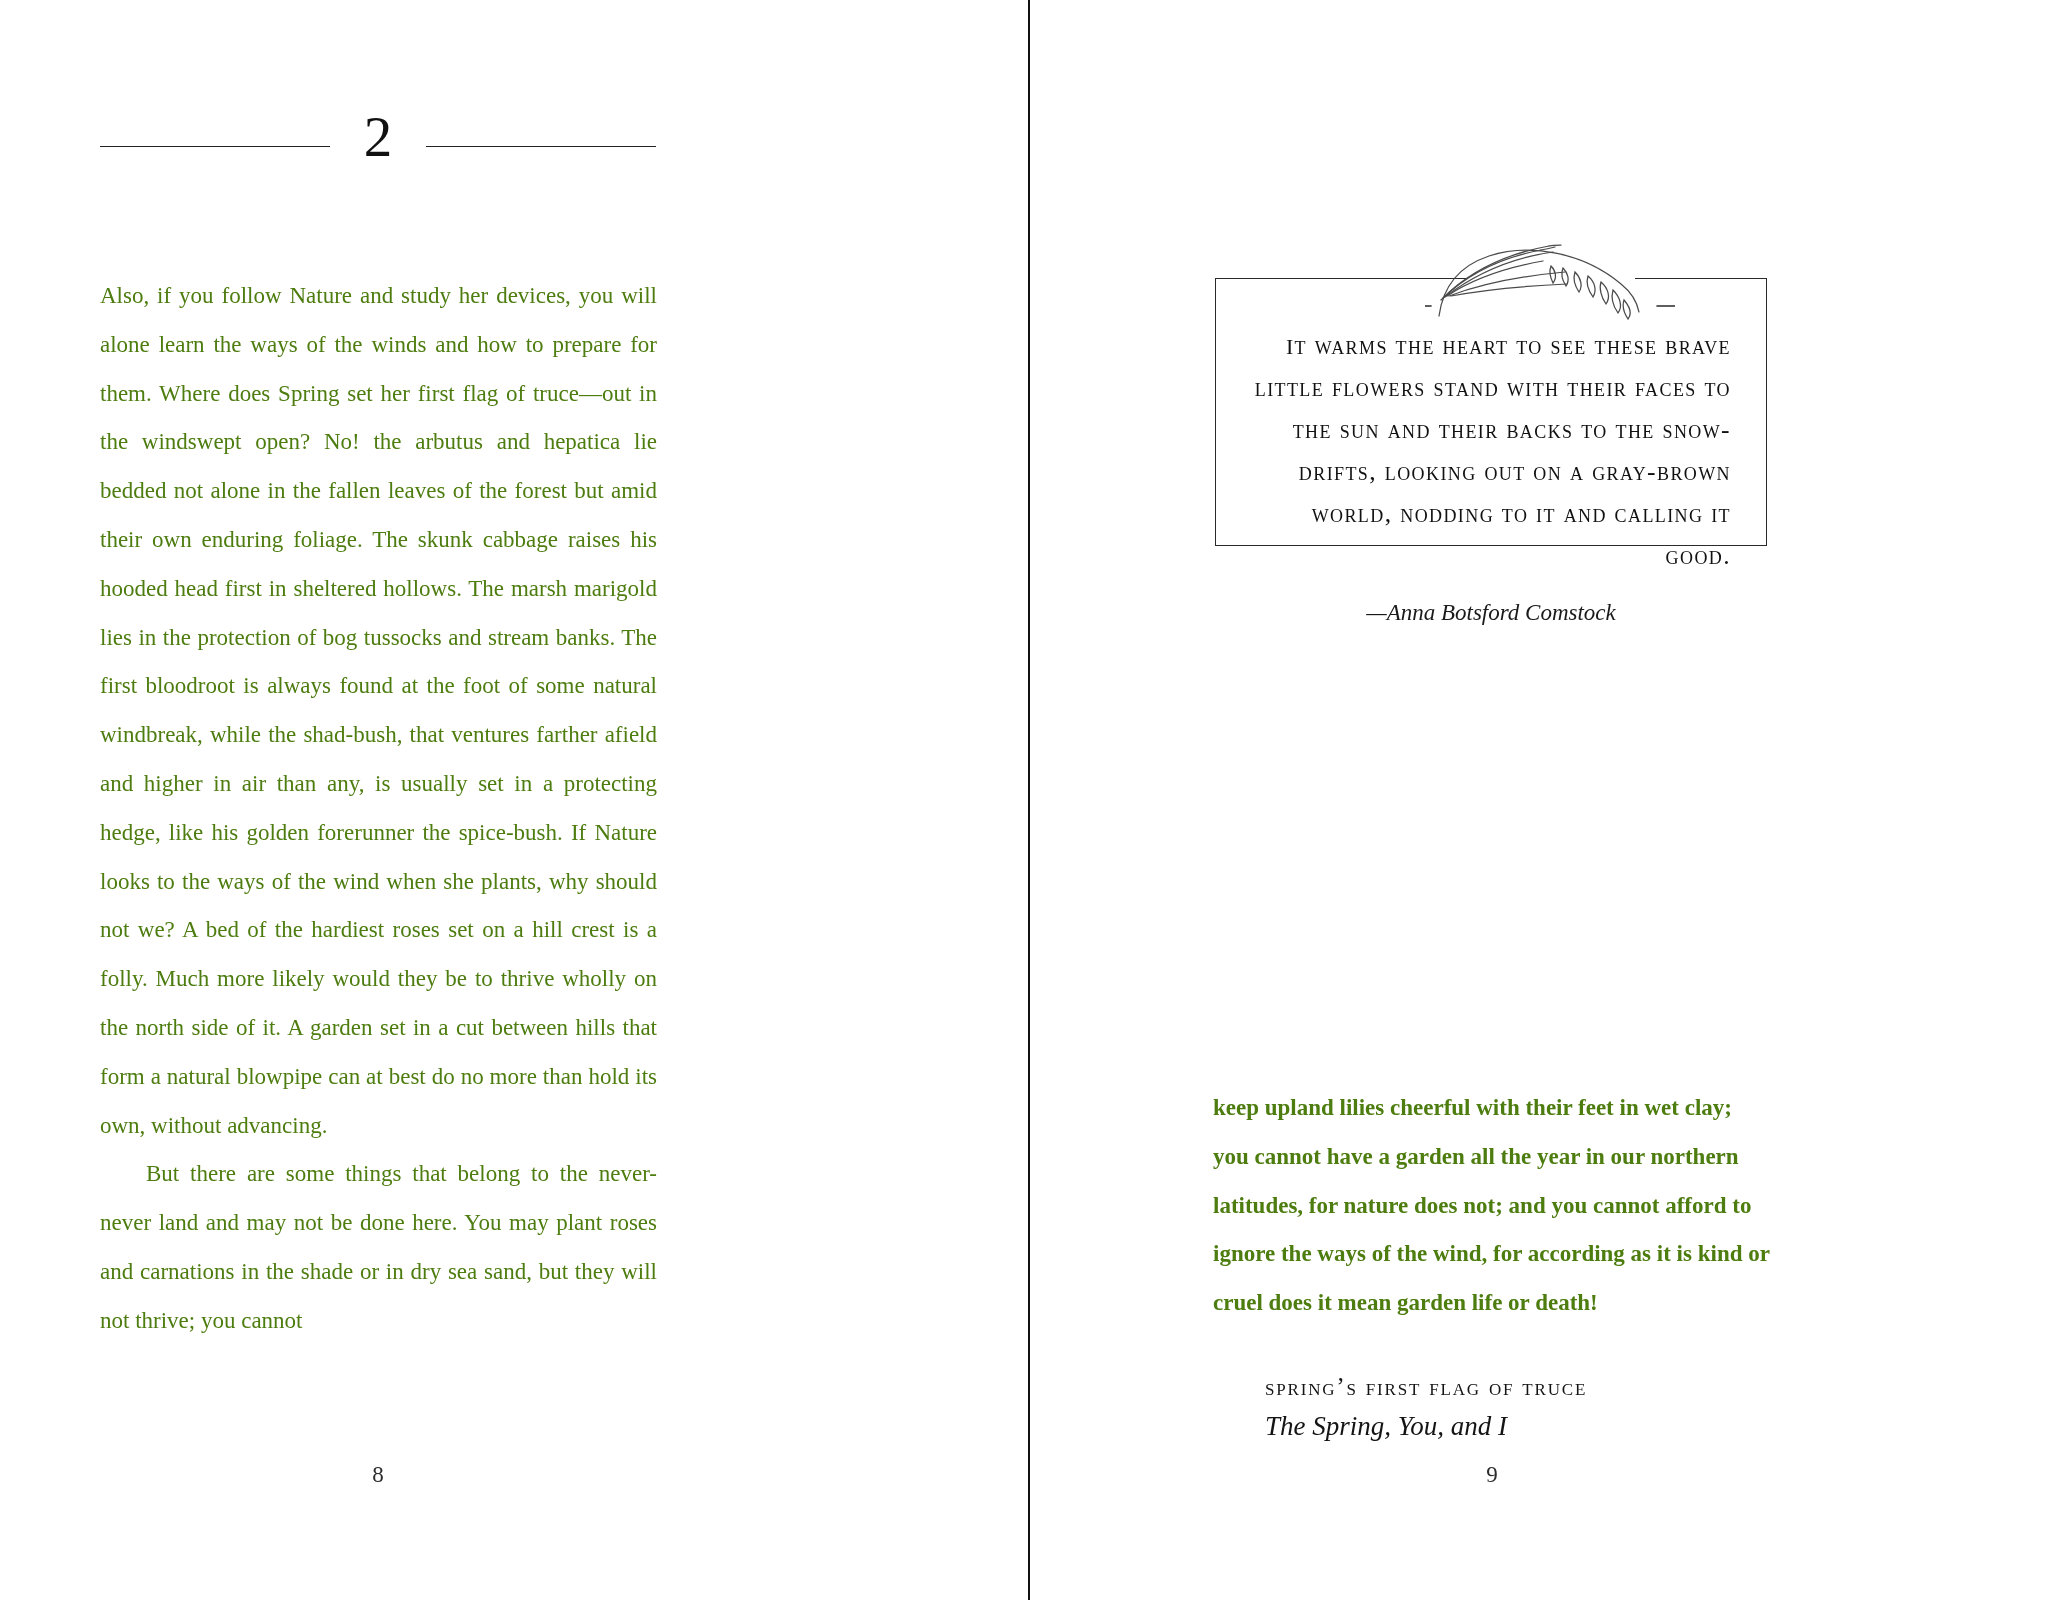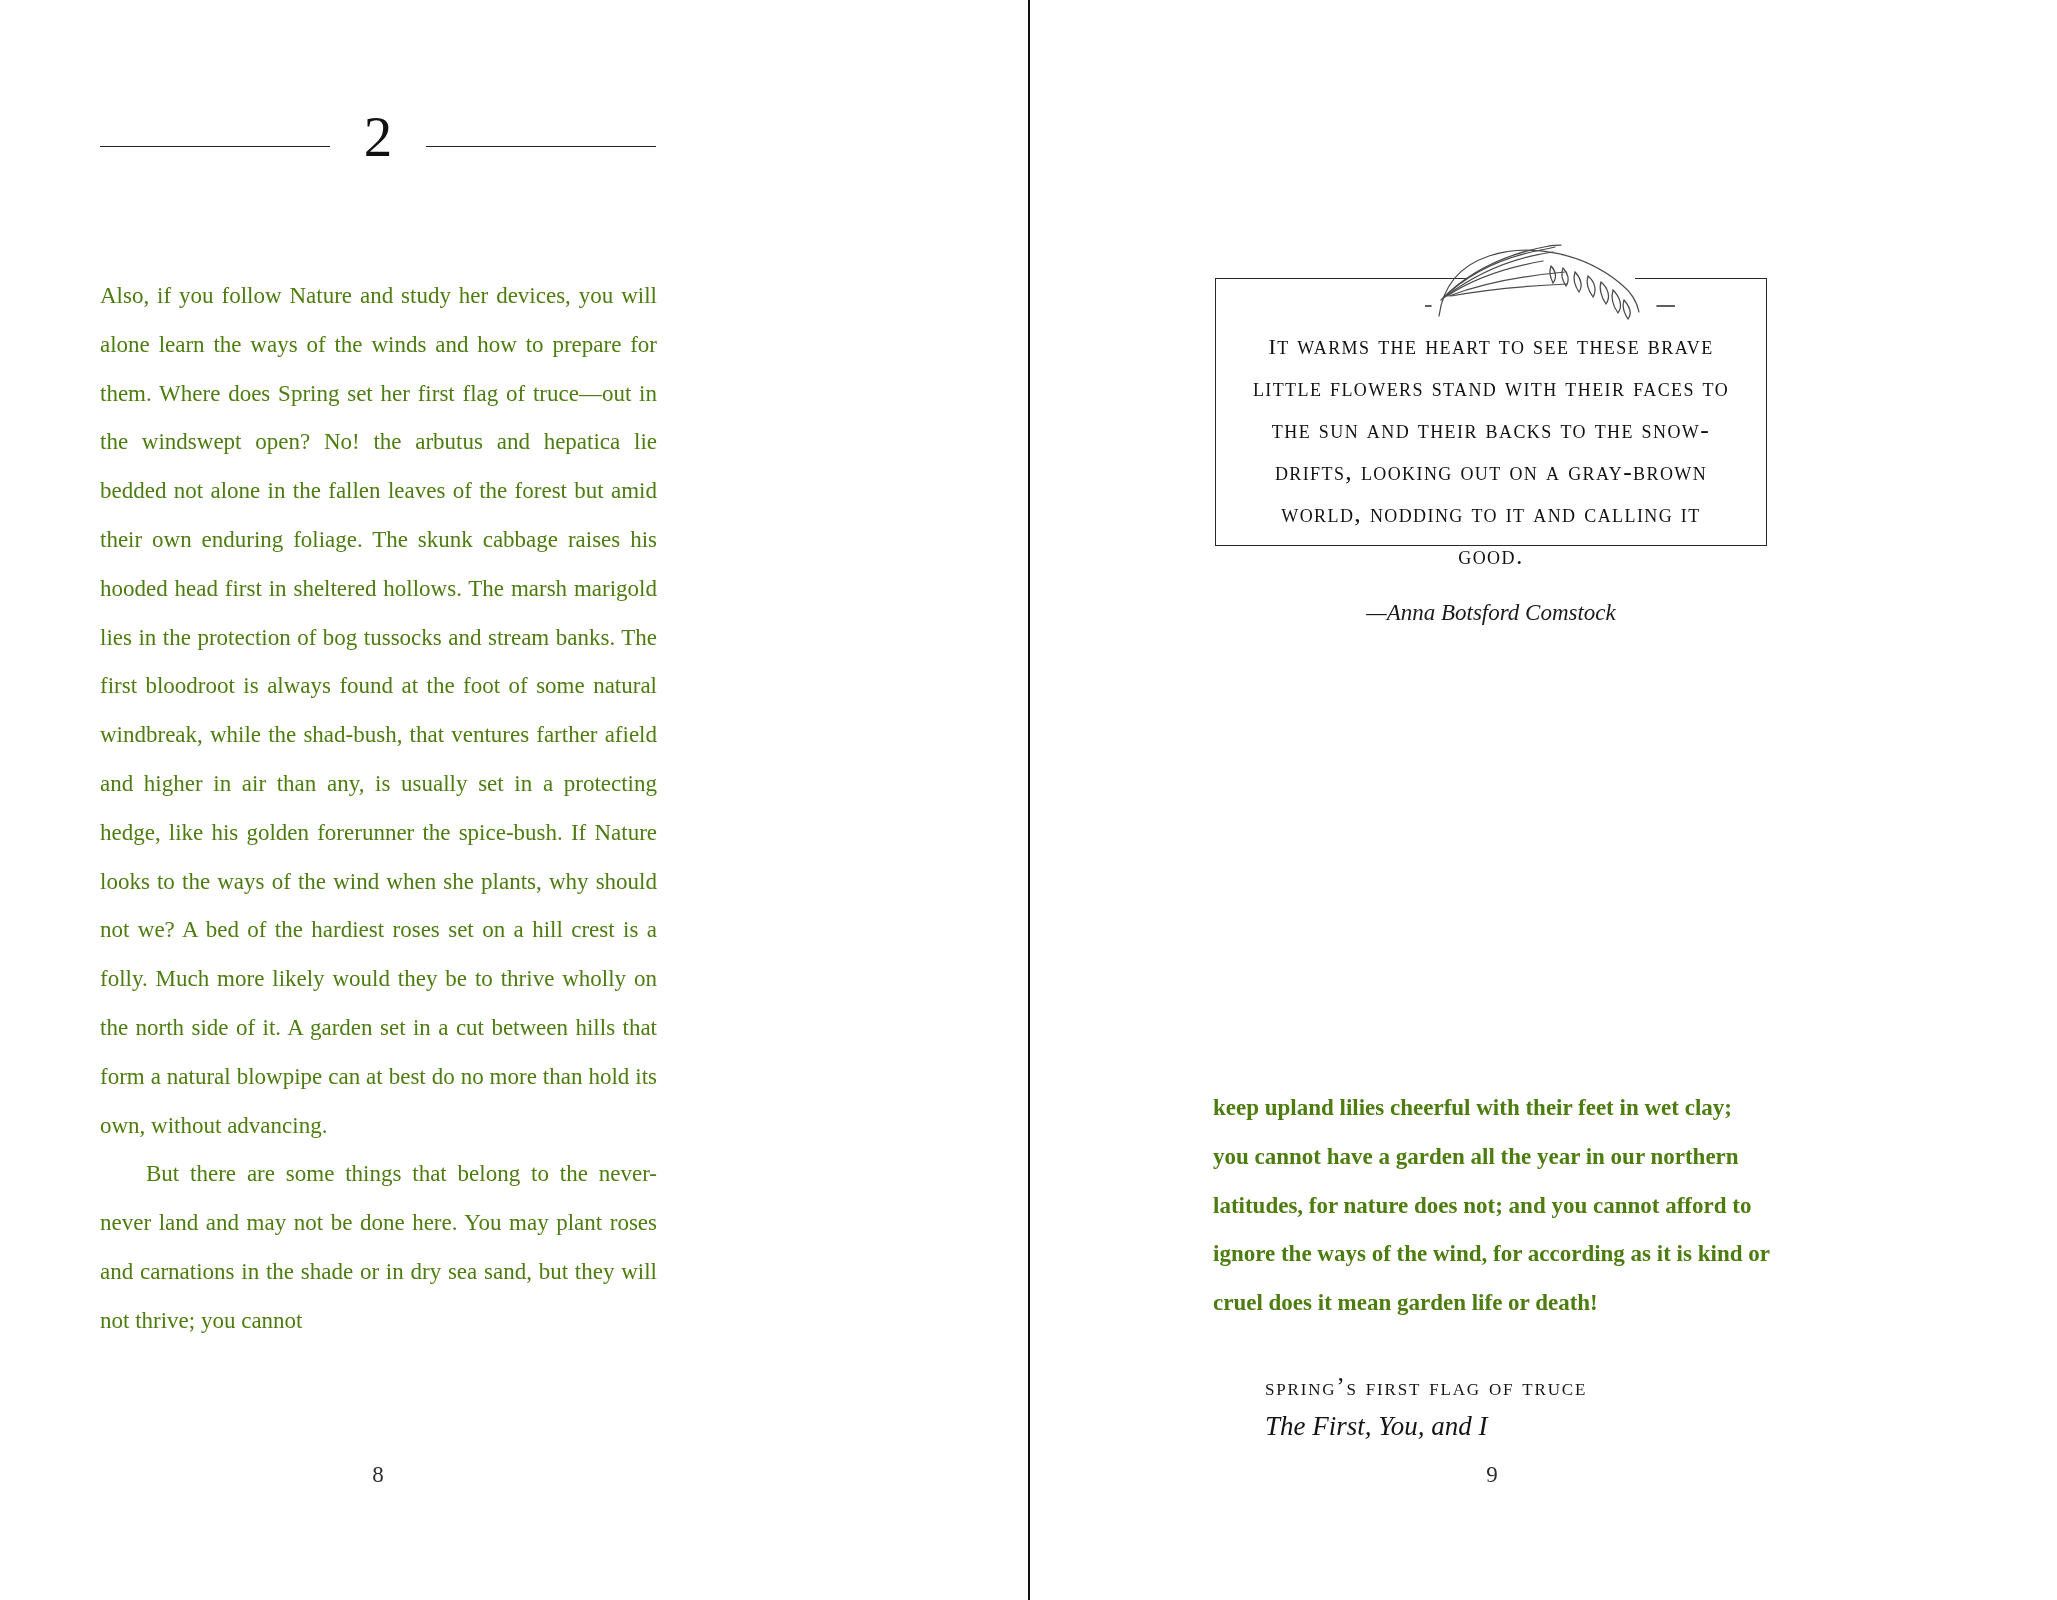--- a/index.html
+++ b/index.html
@@ -116,21 +116,21 @@
     box-sizing: border-box;
     padding: 44px 36px 0 36px;
     display: flex;
     flex-direction: column;
     align-items: center;
   }
   .quote-text {
     font-size: 25.5px;
     line-height: 42px;
     letter-spacing: 0.055em;
-    text-align: center;
+    text-align: right;
     font-variant: small-caps;
     text-transform: lowercase;
     color: #111111;
     margin: 0;
   }
   .quote-text::first-letter {
     font-size: 1.26em;
   }
   .quote-attrib {
     margin-top: 22px;
@@ -254,18 +254,18 @@
     <p class="quote-text">It warms the heart to see these brave little flowers stand with their faces to the sun and their backs to the snow-drifts, looking out on a gray-brown world, nodding to it and calling it good.</p>
     <div class="quote-attrib">—Anna Botsford Comstock</div>
   </div>
 
   <div class="body-col right-body">
     <p>keep upland lilies cheerful with their feet in wet clay; you cannot have a garden all the year in our northern latitudes, for nature does not; and you cannot afford to ignore the ways of the wind, for according as it is kind or cruel does it mean garden life or death!</p>
   </div>
 
   <div class="source-credit">
     <div class="source-title">Spring’s First Flag of Truce</div>
-    <div class="source-book">The First, You, and I</div>
+    <div class="source-book">The Spring, You, and I</div>
   </div>
 
   <div class="folio folio-right">9</div>
 
 </div>
 
 </body></html>

